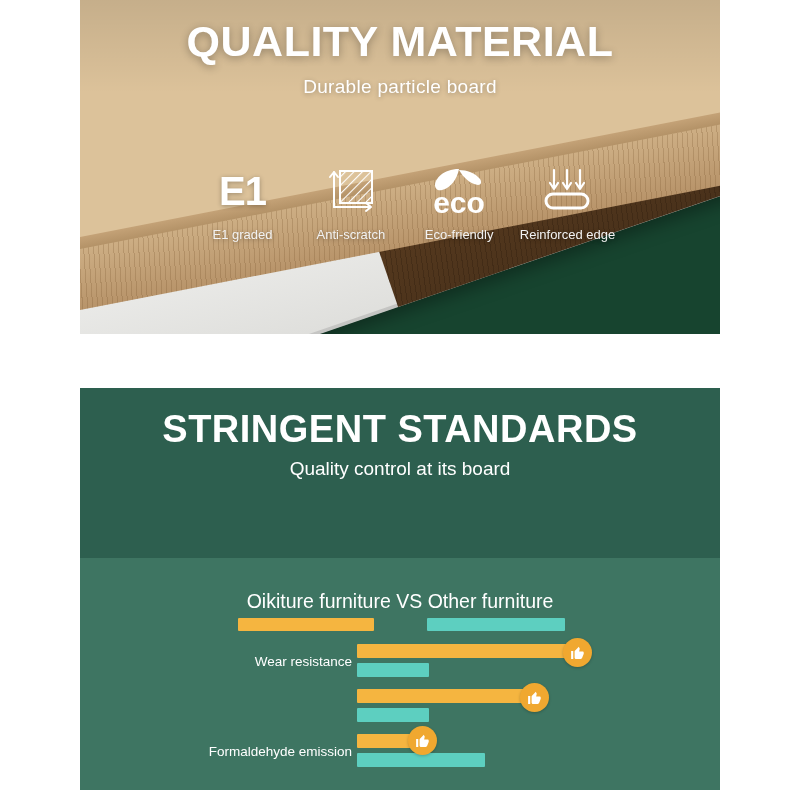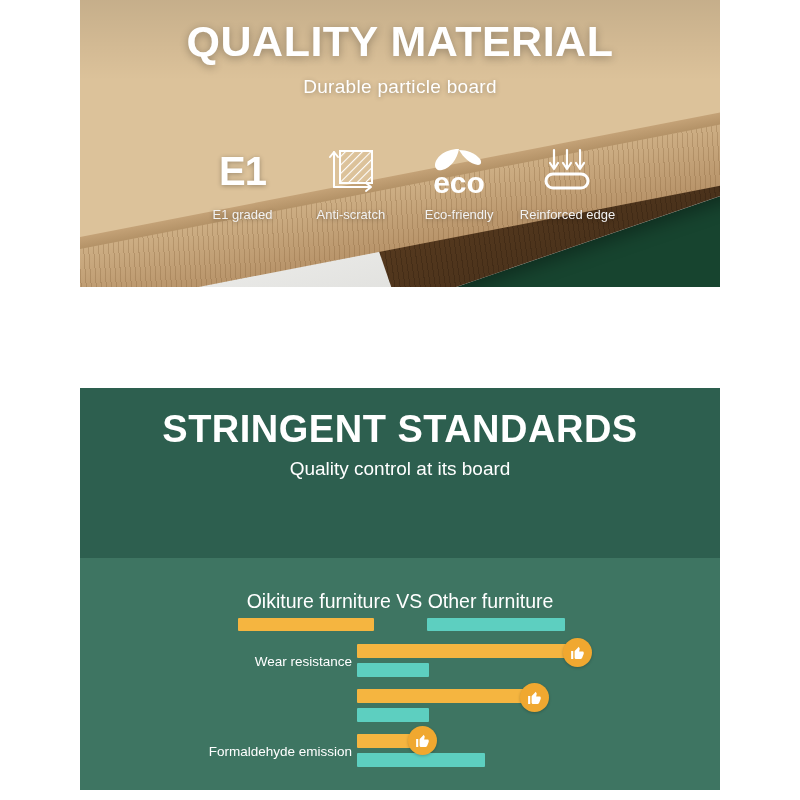--- a/index.html
+++ b/index.html
@@ -5,21 +5,21 @@
   html,body{margin:0;padding:0;}
   body{
     width:800px;height:800px;background:#ffffff;
     font-family:"Liberation Sans",sans-serif;
     overflow:hidden;
   }
   .page{position:relative;width:800px;height:800px;background:#fff;}
   .content{position:absolute;left:80px;top:0;width:640px;height:790px;overflow:hidden;}
 
   
-  .photo{position:absolute;left:0;top:0;width:640px;height:287px;overflow:hidden;background:#ef4444;}
+  .photo{position:absolute;left:0;top:0;width:640px;height:334px;overflow:hidden;background:#ef4444;}
   .photo-bg{position:absolute;inset:0;background:#17442f;}
 
   
   .slab-white{
     position:absolute;left:-60px;top:120px;width:760px;height:300px;
     background:linear-gradient(175deg,#f3f3f1 0%,#e2e2e0 35%,#cfcfcd 70%,#bdbdbb 100%);
     transform:rotate(-19deg);
     transform-origin:0 0;
     box-shadow:0 6px 18px rgba(0,0,0,.35);
   }
@@ -75,21 +75,21 @@
     text-shadow:0 2px 8px rgba(0,0,0,.30);
   }
   .hero-sub{
     position:absolute;left:0;right:0;top:76px;text-align:center;
     color:#ffffff;font-size:19px;font-weight:400;letter-spacing:.3px;
     text-shadow:0 1px 5px rgba(0,0,0,.30);
   }
 
   
   .features{
-    position:absolute;left:110px;top:143px;width:430px;
+    position:absolute;left:110px;top:163px;width:430px;
     display:flex;justify-content:space-between;align-items:flex-start;
   }
   .feature{width:105px;display:flex;flex-direction:column;align-items:center;}
   .feature .glyph{height:56px;display:flex;align-items:center;justify-content:center;}
   .feature .cap{
     margin-top:8px;color:#f2f2f2;font-size:13px;line-height:1.25;text-align:center;
     text-shadow:0 1px 4px rgba(0,0,0,.35);
   }
   .e1{
     color:#fff;font-size:40px;font-weight:800;line-height:1;letter-spacing:-1px;

